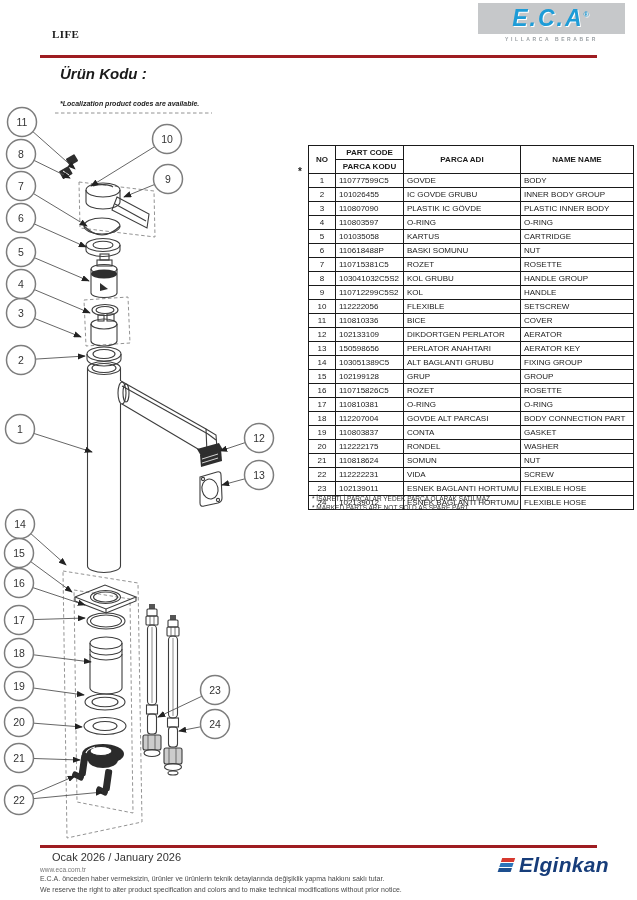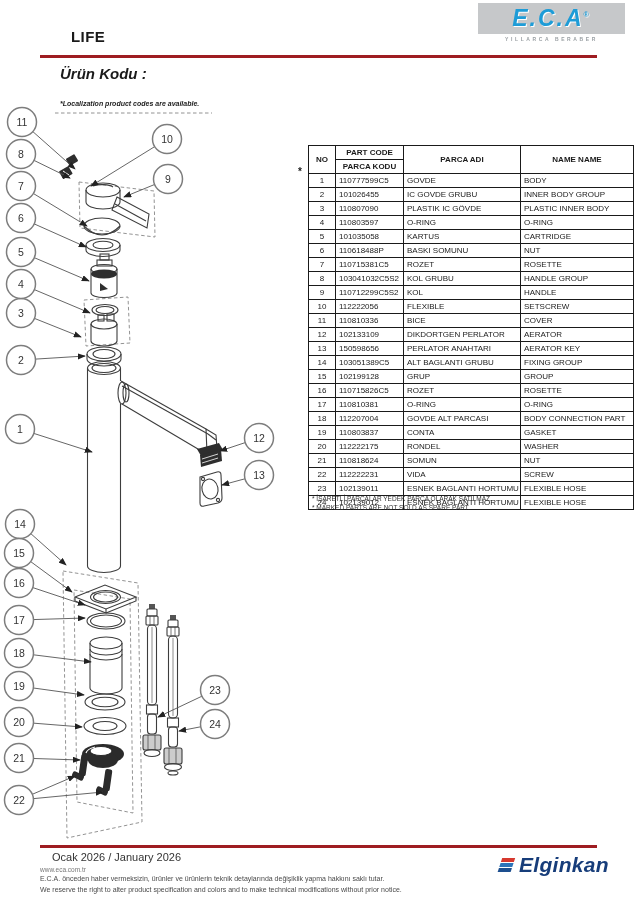--- a/index.html
+++ b/index.html
@@ -1,21 +1,21 @@
 <!DOCTYPE html>
 <html><head>
 <meta charset="utf-8">
 <style>
   html,body{margin:0;padding:0;background:#ffffff;}
   body{width:637px;height:900px;position:relative;overflow:hidden;
        font-family:"Liberation Sans",sans-serif;color:#1a1a1a;}
   .abs{position:absolute;}
 
   
-  .life-title{left:71px;top:28px;font-size:15px;font-weight:800;letter-spacing:.4px;}
+  .life-title{left:52px;top:28px;font-size:11px;font-weight:800;letter-spacing:.4px;font-family:Liberation Serif, serif;}
   .rule{height:3px;background:#9e1c21;left:40px;width:557px;}
   .rule-top{top:55px;}
   .rule-bottom{top:845px;}
   .eca-logo{left:478px;top:3px;width:147px;height:31px;background:#c6c8ca;
             display:flex;align-items:center;justify-content:center;}
   .eca-text{font-style:italic;font-weight:900;font-size:23px;color:#1e9cd7;
             letter-spacing:2px;text-shadow:1px 1px 0 #ffffff;}
   .eca-reg{font-size:7px;vertical-align:super;font-style:normal;color:#1e9cd7;}
   .eca-tagline{left:478px;top:36px;width:147px;text-align:center;font-size:5px;
                letter-spacing:2.6px;color:#9aa0a4;font-weight:700;}

